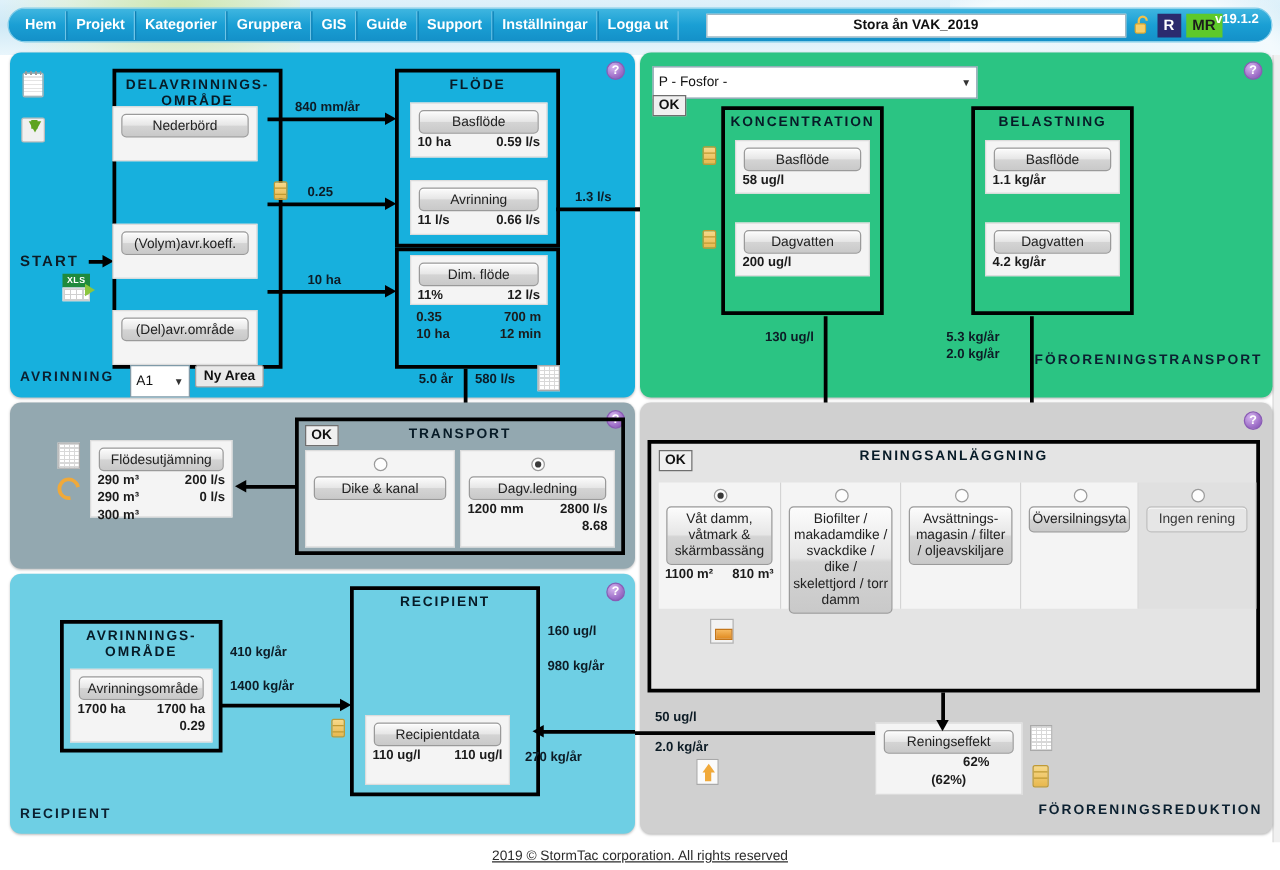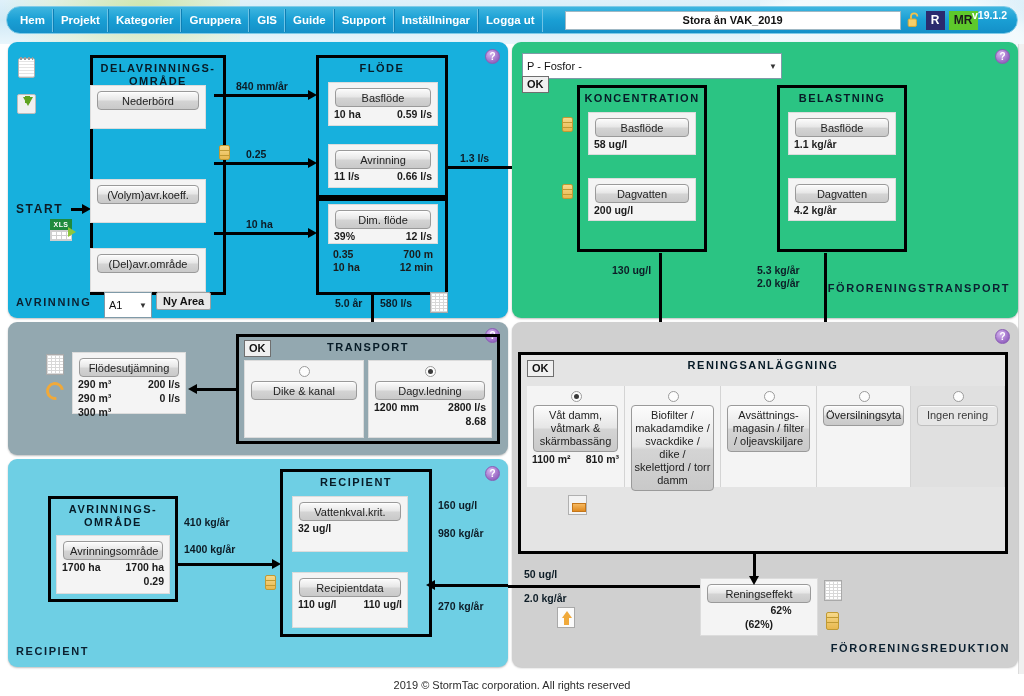--- a/index.html
+++ b/index.html
@@ -295,20 +295,21 @@
     border-right:1px solid #d4d4d4;
   }
   .rcell:last-child { border-right:none; }
 
   
   #footer {
     position:absolute; left:0; top:674px; width:1024px; height:22px;
     display:flex; align-items:center; justify-content:center;
     font-size:11px; color:#2b2b2b;
     background:#ffffff;
+    text-decoration:underline;
   }
   #scroll-right {
     position:absolute; right:0; top:44px; width:6px; height:630px;
     background:#f0f0f0; border-left:1px solid #dcdcdc;
   }
 </style>
 </head>
 <body>
 
 <div id="bg-top"></div>
@@ -418,21 +419,21 @@
     <div class="frow">
       <span>11 l/s</span>
       <span class="r">0.66 l/s</span>
     </div>
   </div>
 
   <div class="group" style="left:308px; top:156px; width:132px; height:97px;"></div>
   <div class="field" style="left:320px; top:162px; width:110px; height:40px;">
     <button class="fbtn">Dim. flöde</button>
     <div class="frow">
-      <span>39%</span>
+      <span>11%</span>
       <span class="r">12 l/s</span>
     </div>
   </div>
   <div class="frow" style="position:absolute; left:320px; top:205px; width:110px;">
     <span>0.35</span>
     <span class="r">700 m</span>
   </div>
   <div class="frow" style="position:absolute; left:320px; top:218px; width:110px;">
     <span>10 ha</span>
     <span class="r">12 min</span>
@@ -640,37 +641,30 @@
 
   <div class="lbl" style="left:176px; top:57px;">410 kg/år</div>
   <div class="lbl" style="left:176px; top:84px;">1400 kg/år</div>
   <div class="hline" style="left:168px; top:104px; width:100px;"></div>
   <div class="arrow-r" style="left:264px; top:100px;"></div>
   <div class="icon-cyl" style="left:257px; top:116px;"></div>
 
   <div class="group" style="left:272px; top:10px; width:152px; height:168px;">
     <div class="group-title">Recipient</div>
   </div>
-  <div class="field" style="left:284px; top:37px; width:116px; height:56px;">
-    <button class="fbtn">Vattenkval.krit.</button>
-    <div class="frow">
-      <span>32 ug/l</span>
-      <span class="r"></span>
-    </div>
-  </div>
   <div class="field" style="left:284px; top:113px; width:116px; height:56px;">
     <button class="fbtn">Recipientdata</button>
     <div class="frow">
       <span>110 ug/l</span>
       <span class="r">110 ug/l</span>
     </div>
   </div>
 
   <div class="lbl" style="left:430px; top:40px;">160 ug/l</div>
   <div class="lbl" style="left:430px; top:68px;">980 kg/år</div>
-  <div class="lbl" style="left:430px; top:141px;">270 kg/år</div>
+  <div class="lbl" style="left:412px; top:141px;">270 kg/år</div>
   <div class="hline" style="left:424px; top:125px; width:76px;"></div>
   <div class="arrow-l" style="left:418px; top:121px;"></div>
 
   <div class="panel-footer-label" style="left:8px; top:186px;">Recipient</div>
 </div>
 
 <div id="footer">2019 © StormTac corporation. All rights reserved</div>
 
 </body></html>

